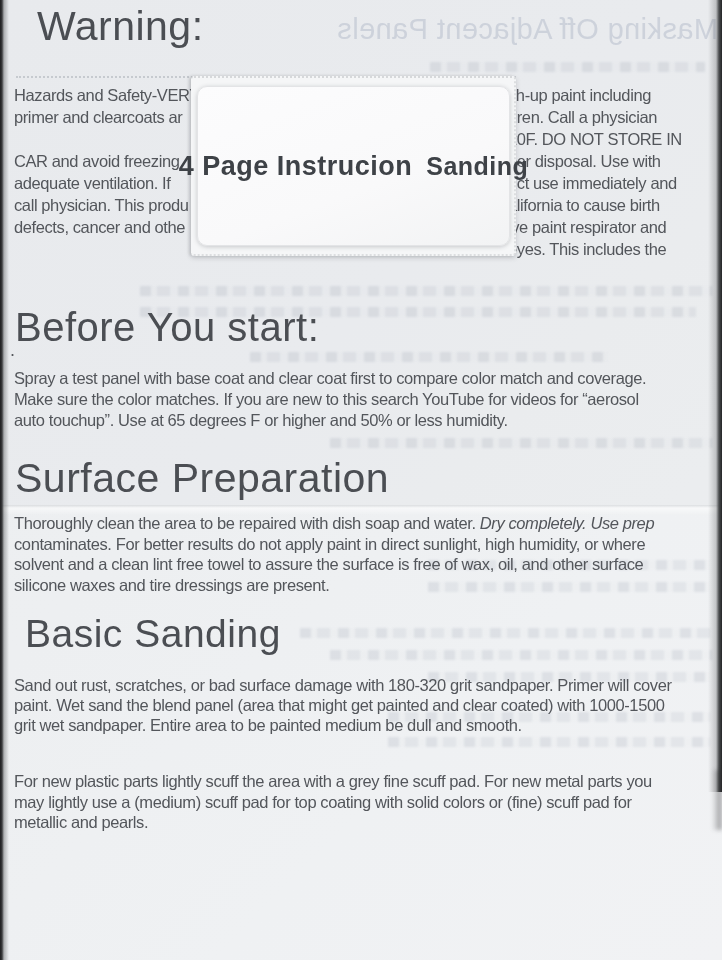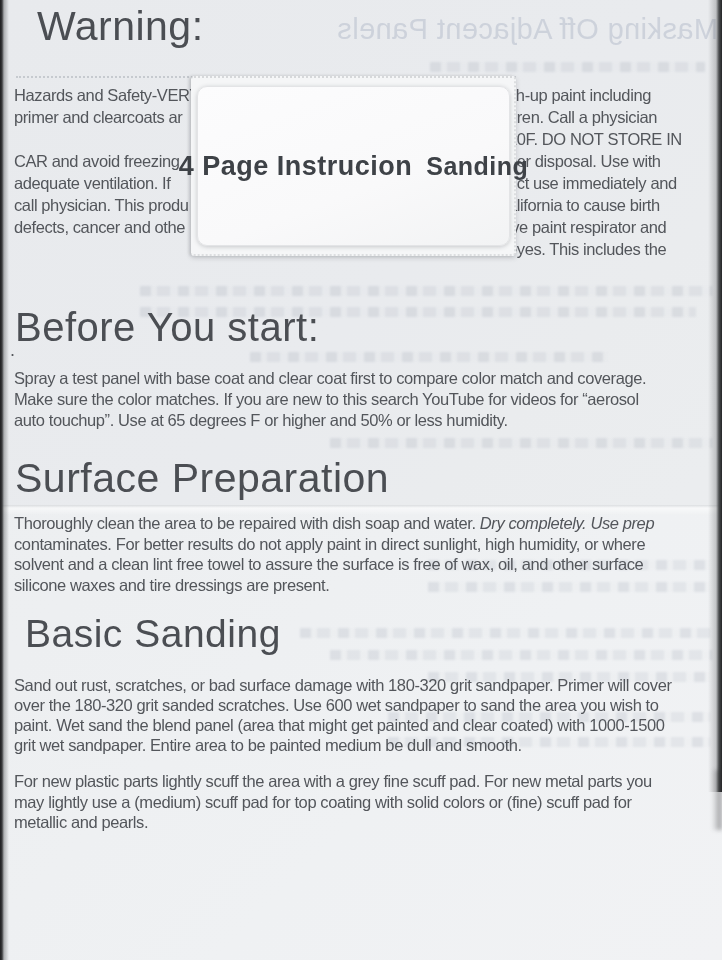--- a/index.html
+++ b/index.html
@@ -166,21 +166,20 @@
   <div class="para body-text" id="surface-para">
     <div class="line"><span>Thoroughly clean the area to be repaired with dish soap and water.  </span><em>Dry completely. Use prep</em></div>
     <div class="line">contaminates. For better results do not apply paint in direct sunlight, high humidity, or where</div>
     <div class="line">solvent and a clean lint free towel to assure the surface is free of wax, oil, and other surface</div>
     <div class="line">silicone waxes and tire dressings are present.</div>
   </div>
 
   <div class="h1" id="h-basic">Basic Sanding</div>
   <div class="para body-text" id="sanding-para1">
     <div class="line">Sand out rust, scratches, or bad surface damage with 180-320 grit sandpaper. Primer will cover</div>
-    <div class="line">over the 180-320 grit sanded scratches. Use 600 wet sandpaper to sand the area you wish to</div>
     <div class="line">paint. Wet sand the blend panel (area that might get painted and clear coated) with 1000-1500</div>
     <div class="line">grit wet sandpaper. Entire area to be painted medium be dull and smooth.</div>
   </div>
   <div class="para body-text" id="sanding-para2">
     <div class="line">For new plastic parts lightly scuff the area with a grey fine scuff pad. For new metal parts you</div>
     <div class="line">may lightly use a (medium) scuff pad for top coating with solid colors or (fine) scuff pad for</div>
     <div class="line">metallic and pearls.</div>
   </div>
 
   <div class="edge-left"></div>

